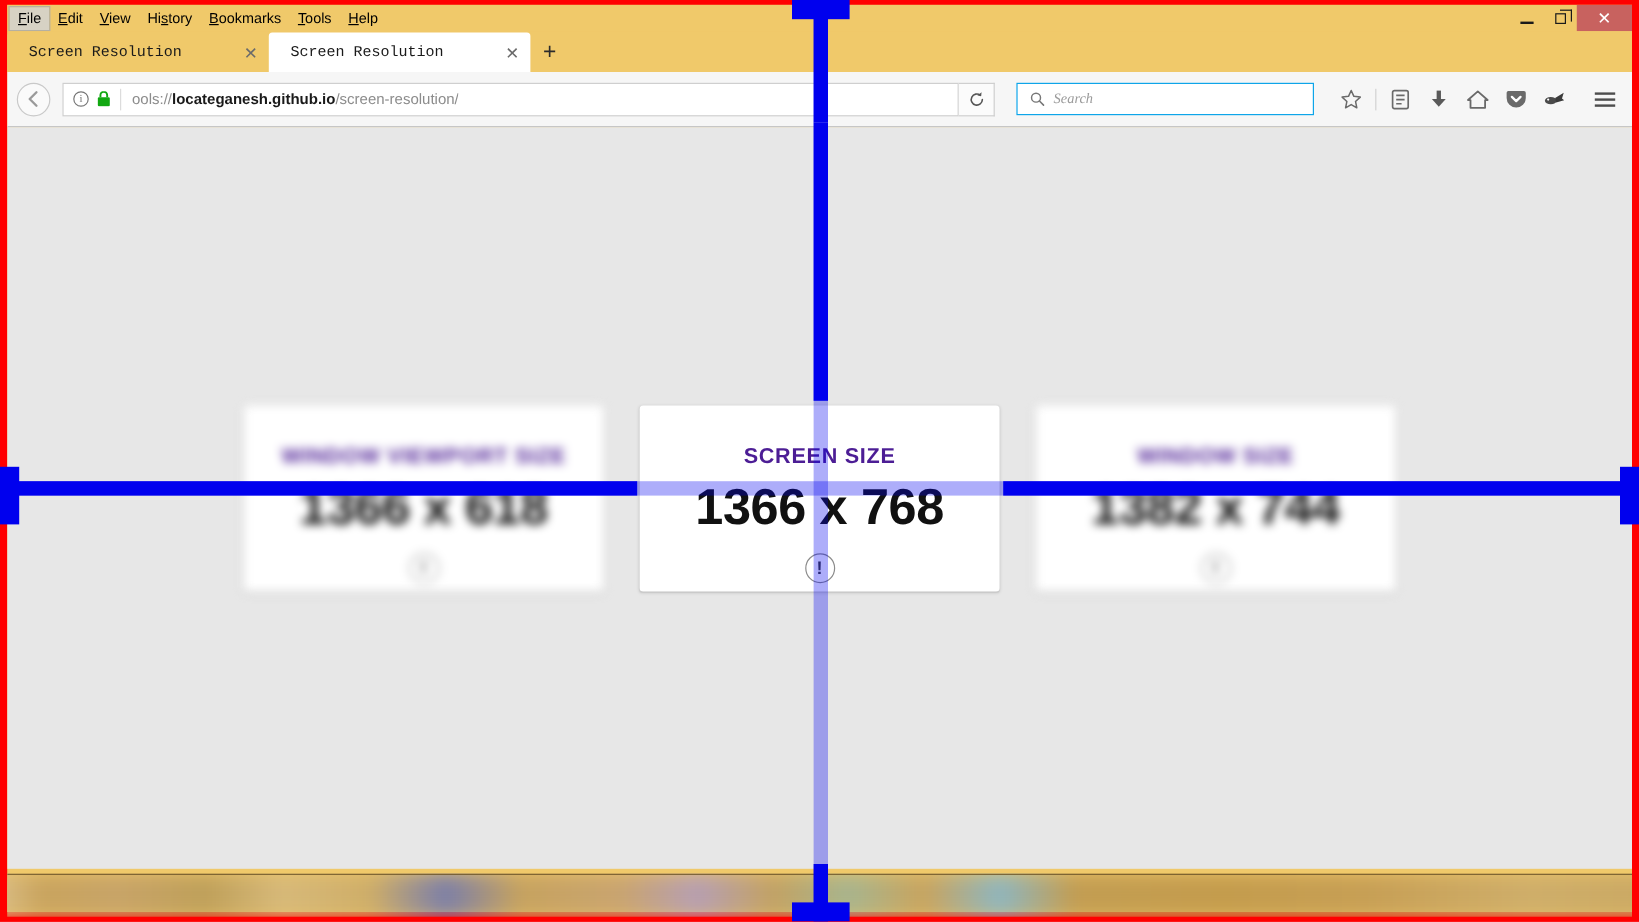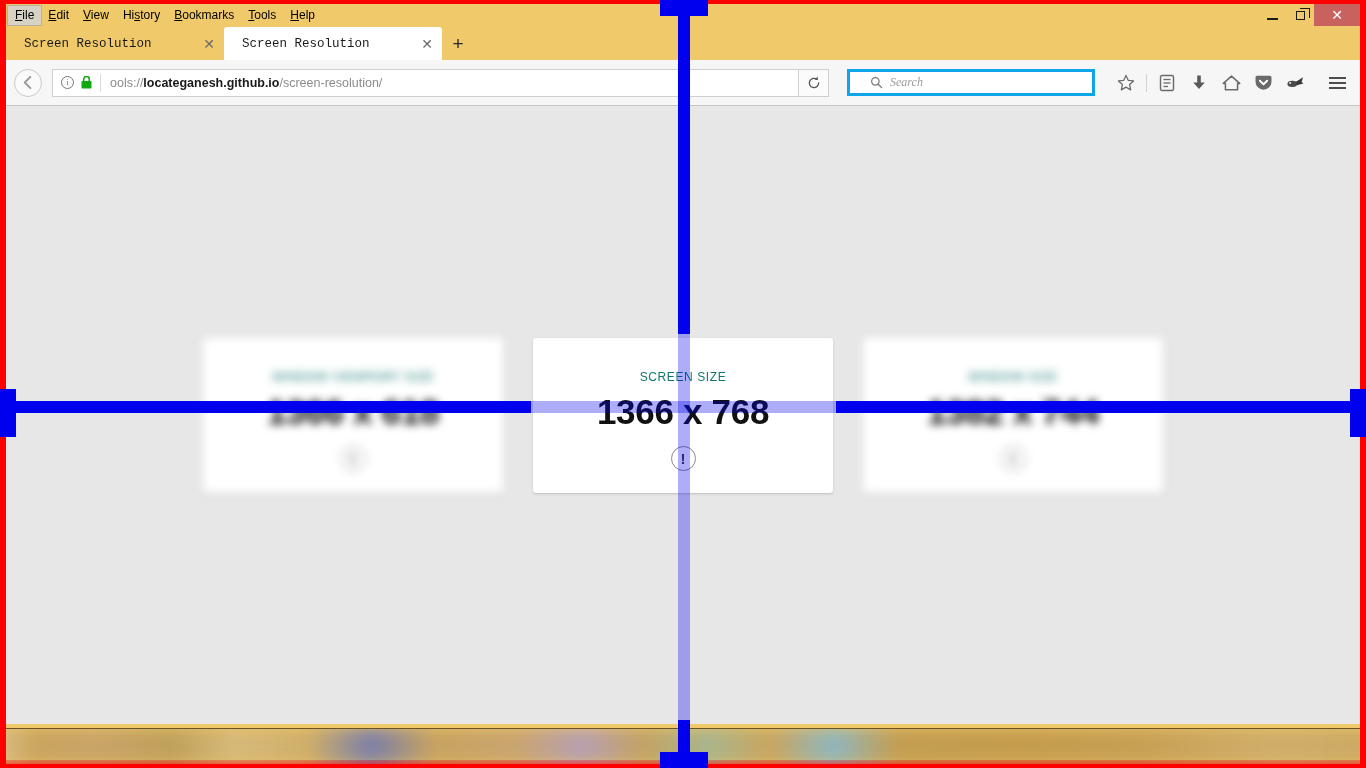--- a/index.html
+++ b/index.html
@@ -193,24 +193,24 @@
     border: 1px solid #cfcfcf;
     border-left: none;
     background: #fbfbfb;
     display: flex; align-items: center; justify-content: center;
     font-size: 14px; color: #555;
     cursor: pointer;
   }
   #search-box {
     width: 248px; height: 27px;
     margin-left: 18px;
-    border: 3px solid #0ea5e9;
+    border: 1px solid #0ea5e9;
     background: #ffffff;
     display: flex; align-items: center;
-    padding: 0 20px;
+    padding: 0 10px;
     gap: 7px;
     cursor: text;
   }
   #search-placeholder {
     font-size: 12px;
     color: #9b9b9b;
     font-style: italic;
     font-family: "Liberation Serif", serif;
   }
   #toolbar-icons {
@@ -260,28 +260,28 @@
     border-radius: 3px;
     box-shadow: 0 1px 3px rgba(0,0,0,0.13), 0 1px 1px rgba(0,0,0,0.06);
     display: flex;
     flex-direction: column;
     align-items: center;
     justify-content: flex-start;
     padding-top: 32px;
   }
   .card.blurred { filter: blur(4.2px); }
   .card-label {
-    font-size: 12px;
-    font-weight: normal;
+    font-size: 18px;
+    font-weight: bold;
     letter-spacing: 0.6px;
-    color: #0f766e;
+    color: #4c1d95;
   }
   .card-value {
     margin-top: 8px;
-    font-size: 35px;
+    font-size: 42px;
     font-weight: bold;
     color: #111111;
     letter-spacing: -0.3px;
   }
   .card-icon {
     margin-top: 14px;
     width: 25px; height: 25px;
     border-radius: 50%;
     border: 1.6px solid #8b8b8b;
     color: #3b3b3b;

